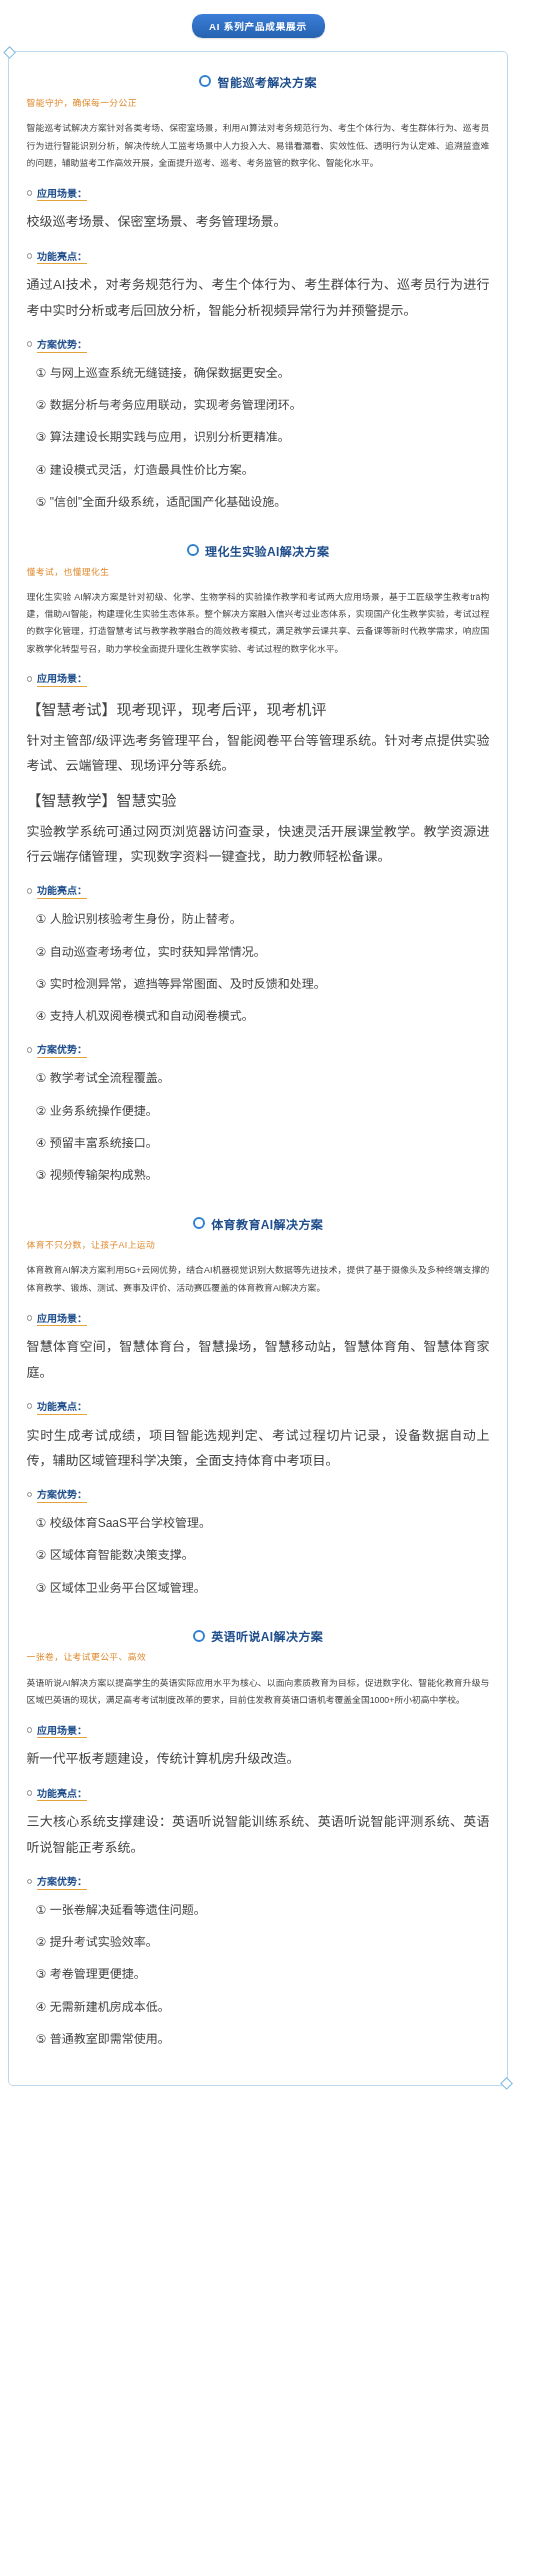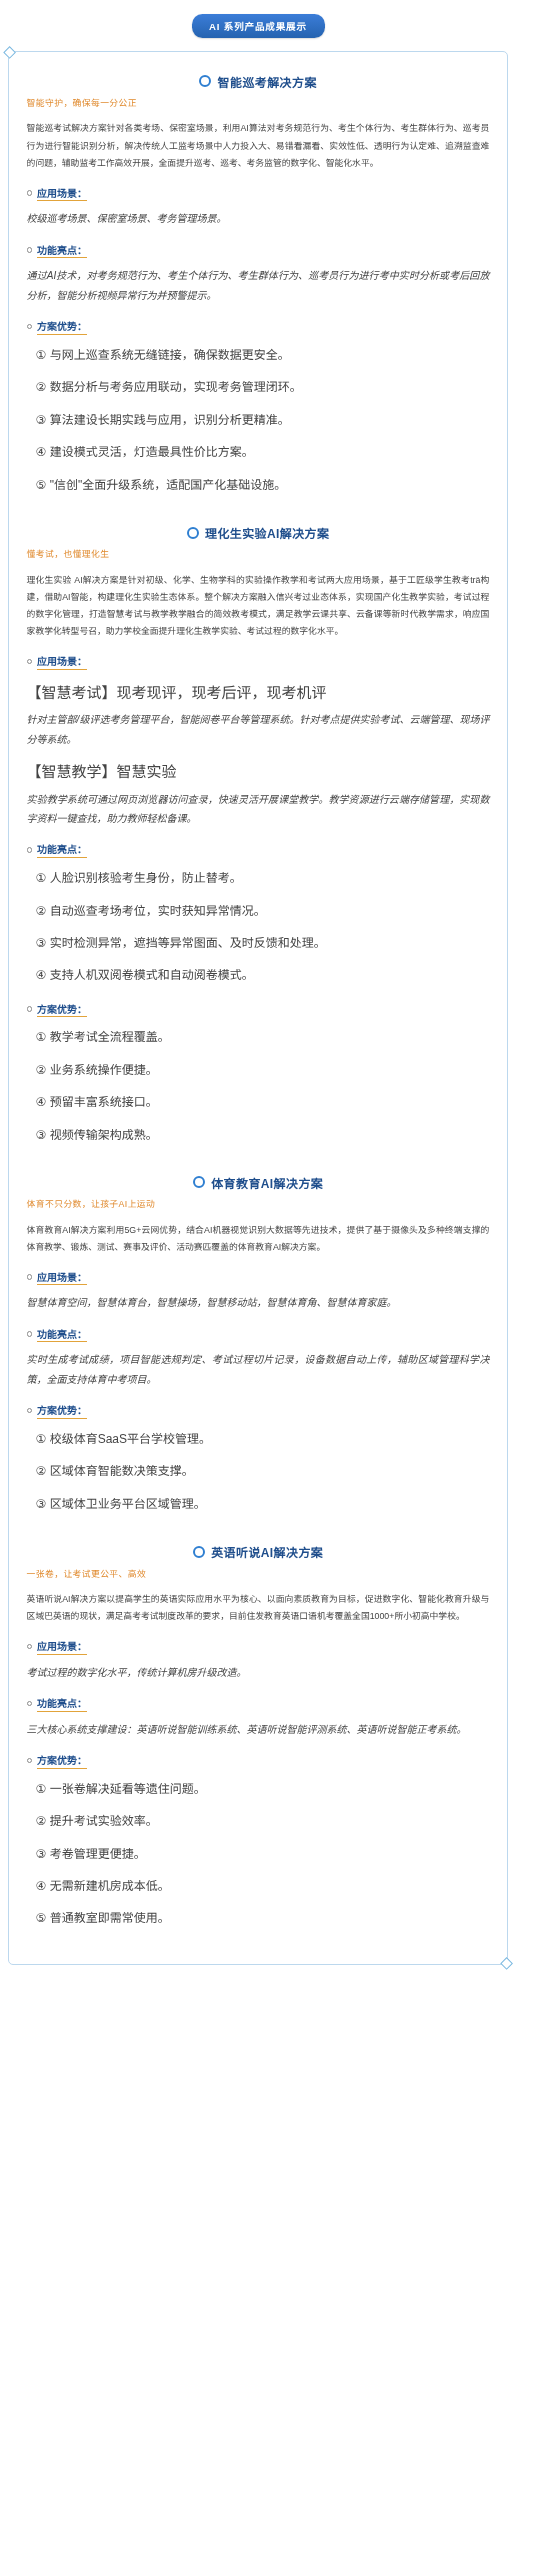--- a/index.html
+++ b/index.html
@@ -118,26 +118,25 @@
   }
   .sub-label {
     font-size: 10px;
     font-weight: bold;
     color: #1f4e8c;
     border-bottom: 0.8px solid #e2a33a;
     padding-bottom: 0.8px;
   }
 
   .block {
-    font-size: 10px;
+    font-size: 13px;
     line-height: 1.95;
     color: #444444;
     margin: 0 0 8px 0;
     text-align: justify;
-    font-style: italic;
   }
   .list {
     margin: 0;
     padding: 0;
     list-style: none;
   }
   .list li {
     font-size: 12px;
     line-height: 1.95;
     color: #444444;
@@ -270,21 +269,21 @@
         <span class="ring"></span>
         <span class="sec-title">英语听说AI解决方案</span>
       </div>
       <div class="sec-sub">一张卷，让考试更公平、高效</div>
       <p class="para">英语听说AI解决方案以提高学生的英语实际应用水平为核心、以面向素质教育为目标，促进数字化、智能化教育升级与区域巴英语的现状，满足高考考试制度改革的要求，目前住发教育英语口语机考覆盖全国1000+所小初高中学校。</p>
 
       <div class="sub-head">
         <span class="bullet-ring"></span>
         <span class="sub-label">应用场景：</span>
       </div>
-      <p class="block">考试过程的数字化水平，传统计算机房升级改造。</p>
+      <p class="block">新一代平板考题建设，传统计算机房升级改造。</p>
 
       <div class="sub-head">
         <span class="bullet-ring"></span>
         <span class="sub-label">功能亮点：</span>
       </div>
       <p class="block">三大核心系统支撑建设：英语听说智能训练系统、英语听说智能评测系统、英语听说智能正考系统。</p>
 
       <div class="sub-head">
         <span class="bullet-ring"></span>
         <span class="sub-label">方案优势：</span>

